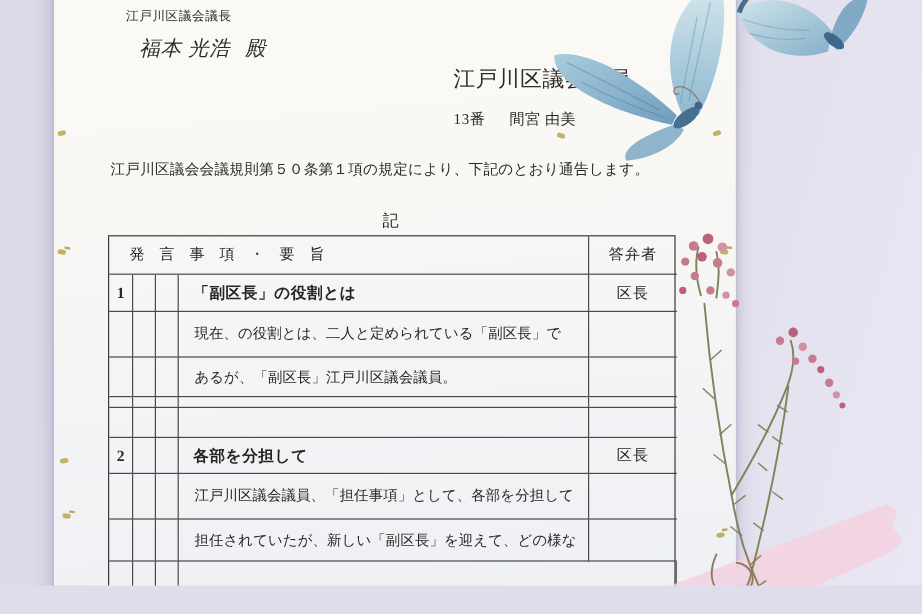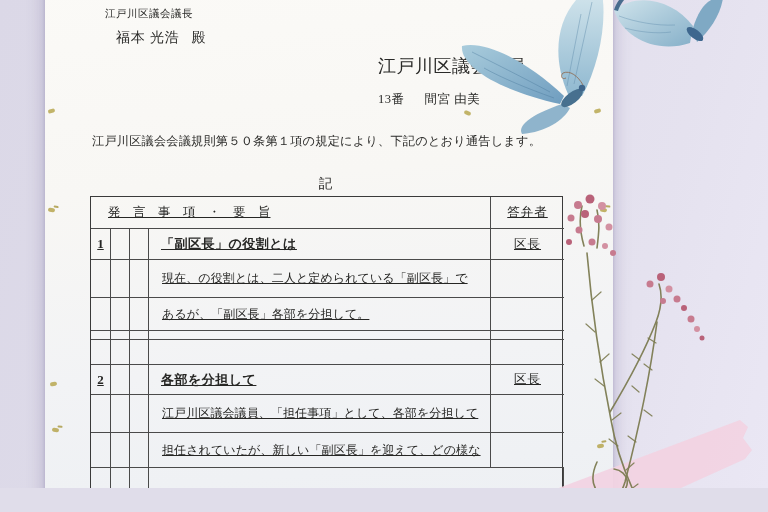--- a/index.html
+++ b/index.html
@@ -12,39 +12,39 @@
     position:relative;width:768px;height:488px;overflow:hidden;
     background:linear-gradient(105deg,#dbd8e7 0%,#dfdcea 40%,#e5e2ef 80%,#eae7f4 100%);
   }
   .paper{
     position:absolute;left:45px;top:-24px;width:568px;height:580px;
     background:linear-gradient(175deg,#fbfaf7 0%,#f8f7f4 35%,#f2f3f5 65%,#ecEFF3 100%);
     box-shadow:0 0 16px rgba(108,96,148,.38),0 0 3px rgba(108,96,148,.25);
   }
   .txt{position:absolute;color:#2a2a28;white-space:nowrap;}
   .addr-title{left:105px;top:7px;font-size:10.5px;letter-spacing:.5px;}
-  .addr-name{left:116px;top:29px;font-size:14px;letter-spacing:.8px;}
+  .addr-name{left:116px;top:29px;font-size:17px;letter-spacing:.8px;font-style:italic;}
   .addr-name .hono{margin-left:12px;}
   .member-title{left:378px;top:54px;font-size:18px;letter-spacing:.5px;}
   .member-line{left:378px;top:91px;font-size:12.5px;letter-spacing:.5px;}
   .member-line .mname{margin-left:20px;}
   .notice{left:92px;top:133px;font-size:12.2px;letter-spacing:.2px;}
   .ki{left:90px;top:175px;width:473px;text-align:center;font-size:13.5px;letter-spacing:2px;}
   
   .qtable{
     position:absolute;left:90px;top:196px;width:473px;
     display:grid;
     grid-template-columns:20px 19px 19px 342px 73px;
     grid-template-rows:32px 31px 38px 33px 9px 25px 30px 38px 35px 34px 40px;
     border:1.6px solid #3a3a3a;
     box-sizing:border-box;
     color:#262624;
   }
   .c{border-right:1.2px solid #4a4a4a;border-bottom:1.2px solid #4a4a4a;
-     box-sizing:border-box;display:flex;align-items:center;overflow:hidden;text-decoration:underline;}
+     box-sizing:border-box;display:flex;align-items:center;overflow:hidden;}
   .c.le{border-right:none;}
   .c.hdr-subject{grid-column:1/5;padding-left:17px;font-size:12.5px;}
   .c.num{font-size:13px;justify-content:center;font-weight:600;}
   .c.title{padding-left:12px;font-size:13px;font-weight:600;letter-spacing:.5px;}
   .c.bodyl{padding-left:13px;font-size:12px;letter-spacing:.1px;}
   .c.ans{font-size:12.5px;justify-content:center;letter-spacing:1px;}
   .deco{position:absolute;pointer-events:none;}
   .speck{position:absolute;width:7px;height:4px;border-radius:2px;background:#b4a246;opacity:.8;}
   .speck.double{box-shadow:4px -4px 0 -1px #a8973e;}
 </style>
@@ -91,21 +91,21 @@
 
     <div class="c"></div>
     <div class="c"></div>
     <div class="c"></div>
     <div class="c bodyl">現在、の役割とは、二人と定められている「副区長」で</div>
     <div class="c le"></div>
 
     <div class="c"></div>
     <div class="c"></div>
     <div class="c"></div>
-    <div class="c bodyl">あるが、「副区長」各部を分担して。</div>
+    <div class="c bodyl">あるが、「副区長」江戸川区議会議員。</div>
     <div class="c le"></div>
 
     <div class="c"></div>
     <div class="c"></div>
     <div class="c"></div>
     <div class="c"></div>
     <div class="c le"></div>
 
     <div class="c"></div>
     <div class="c"></div>

